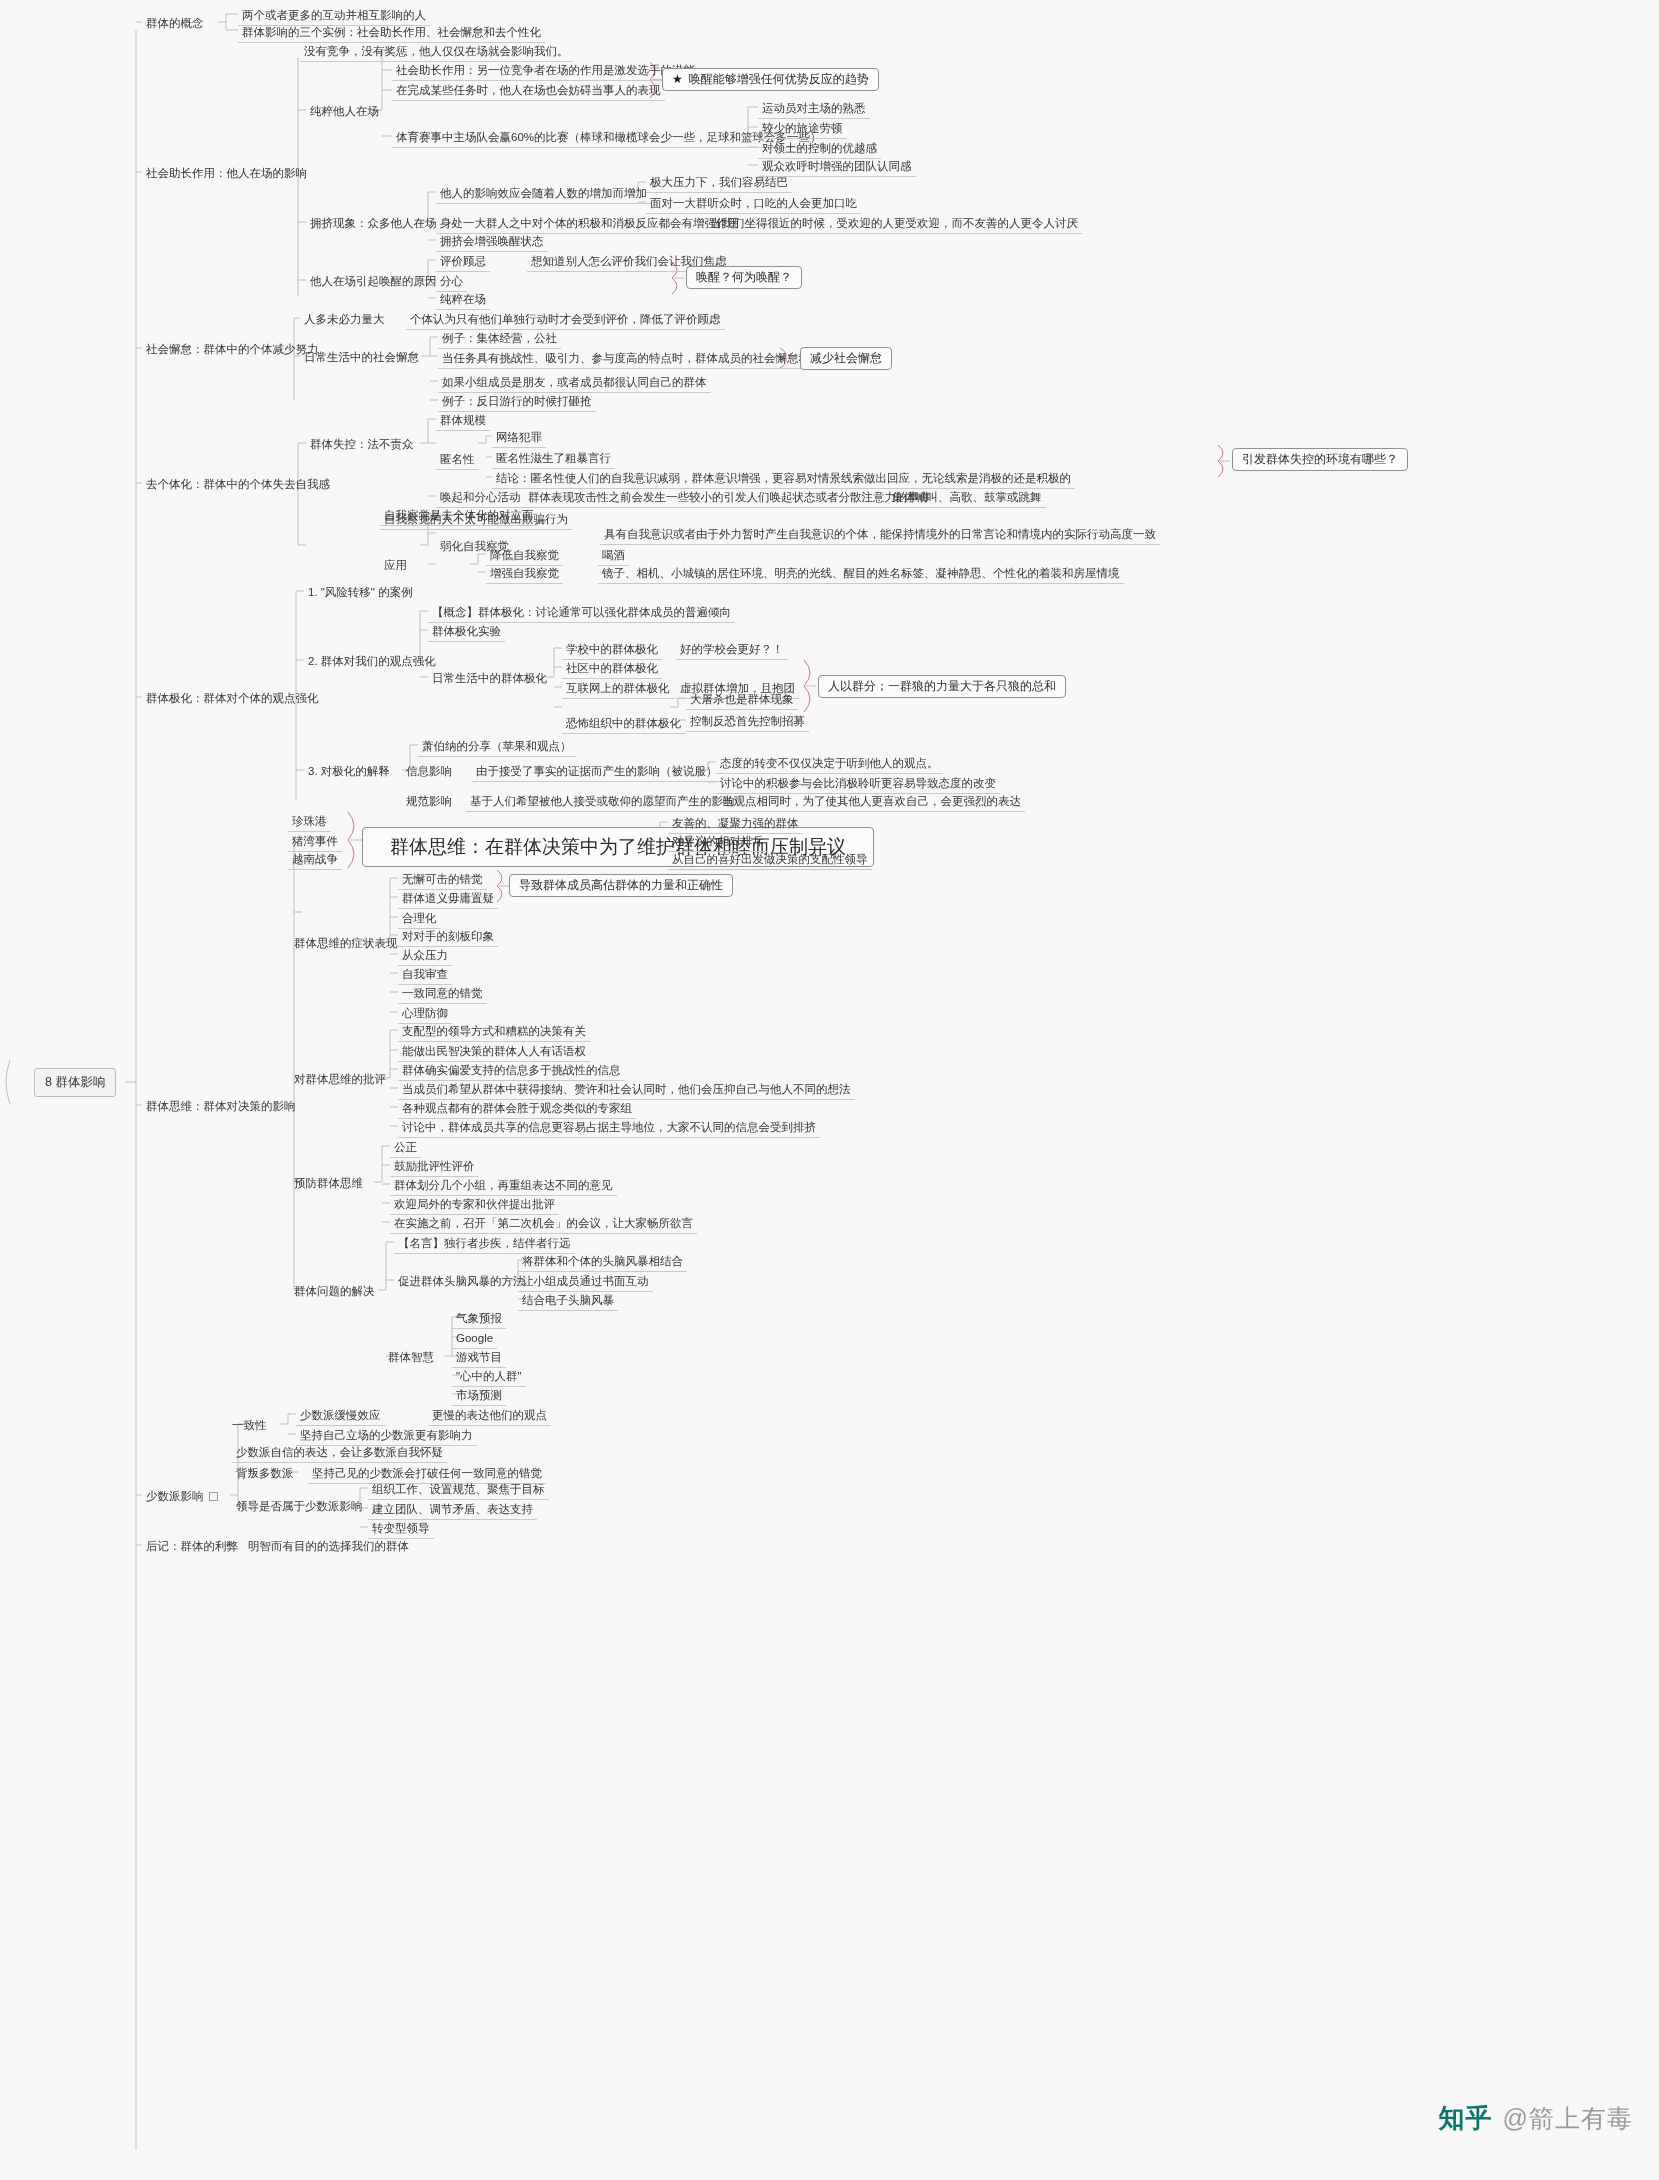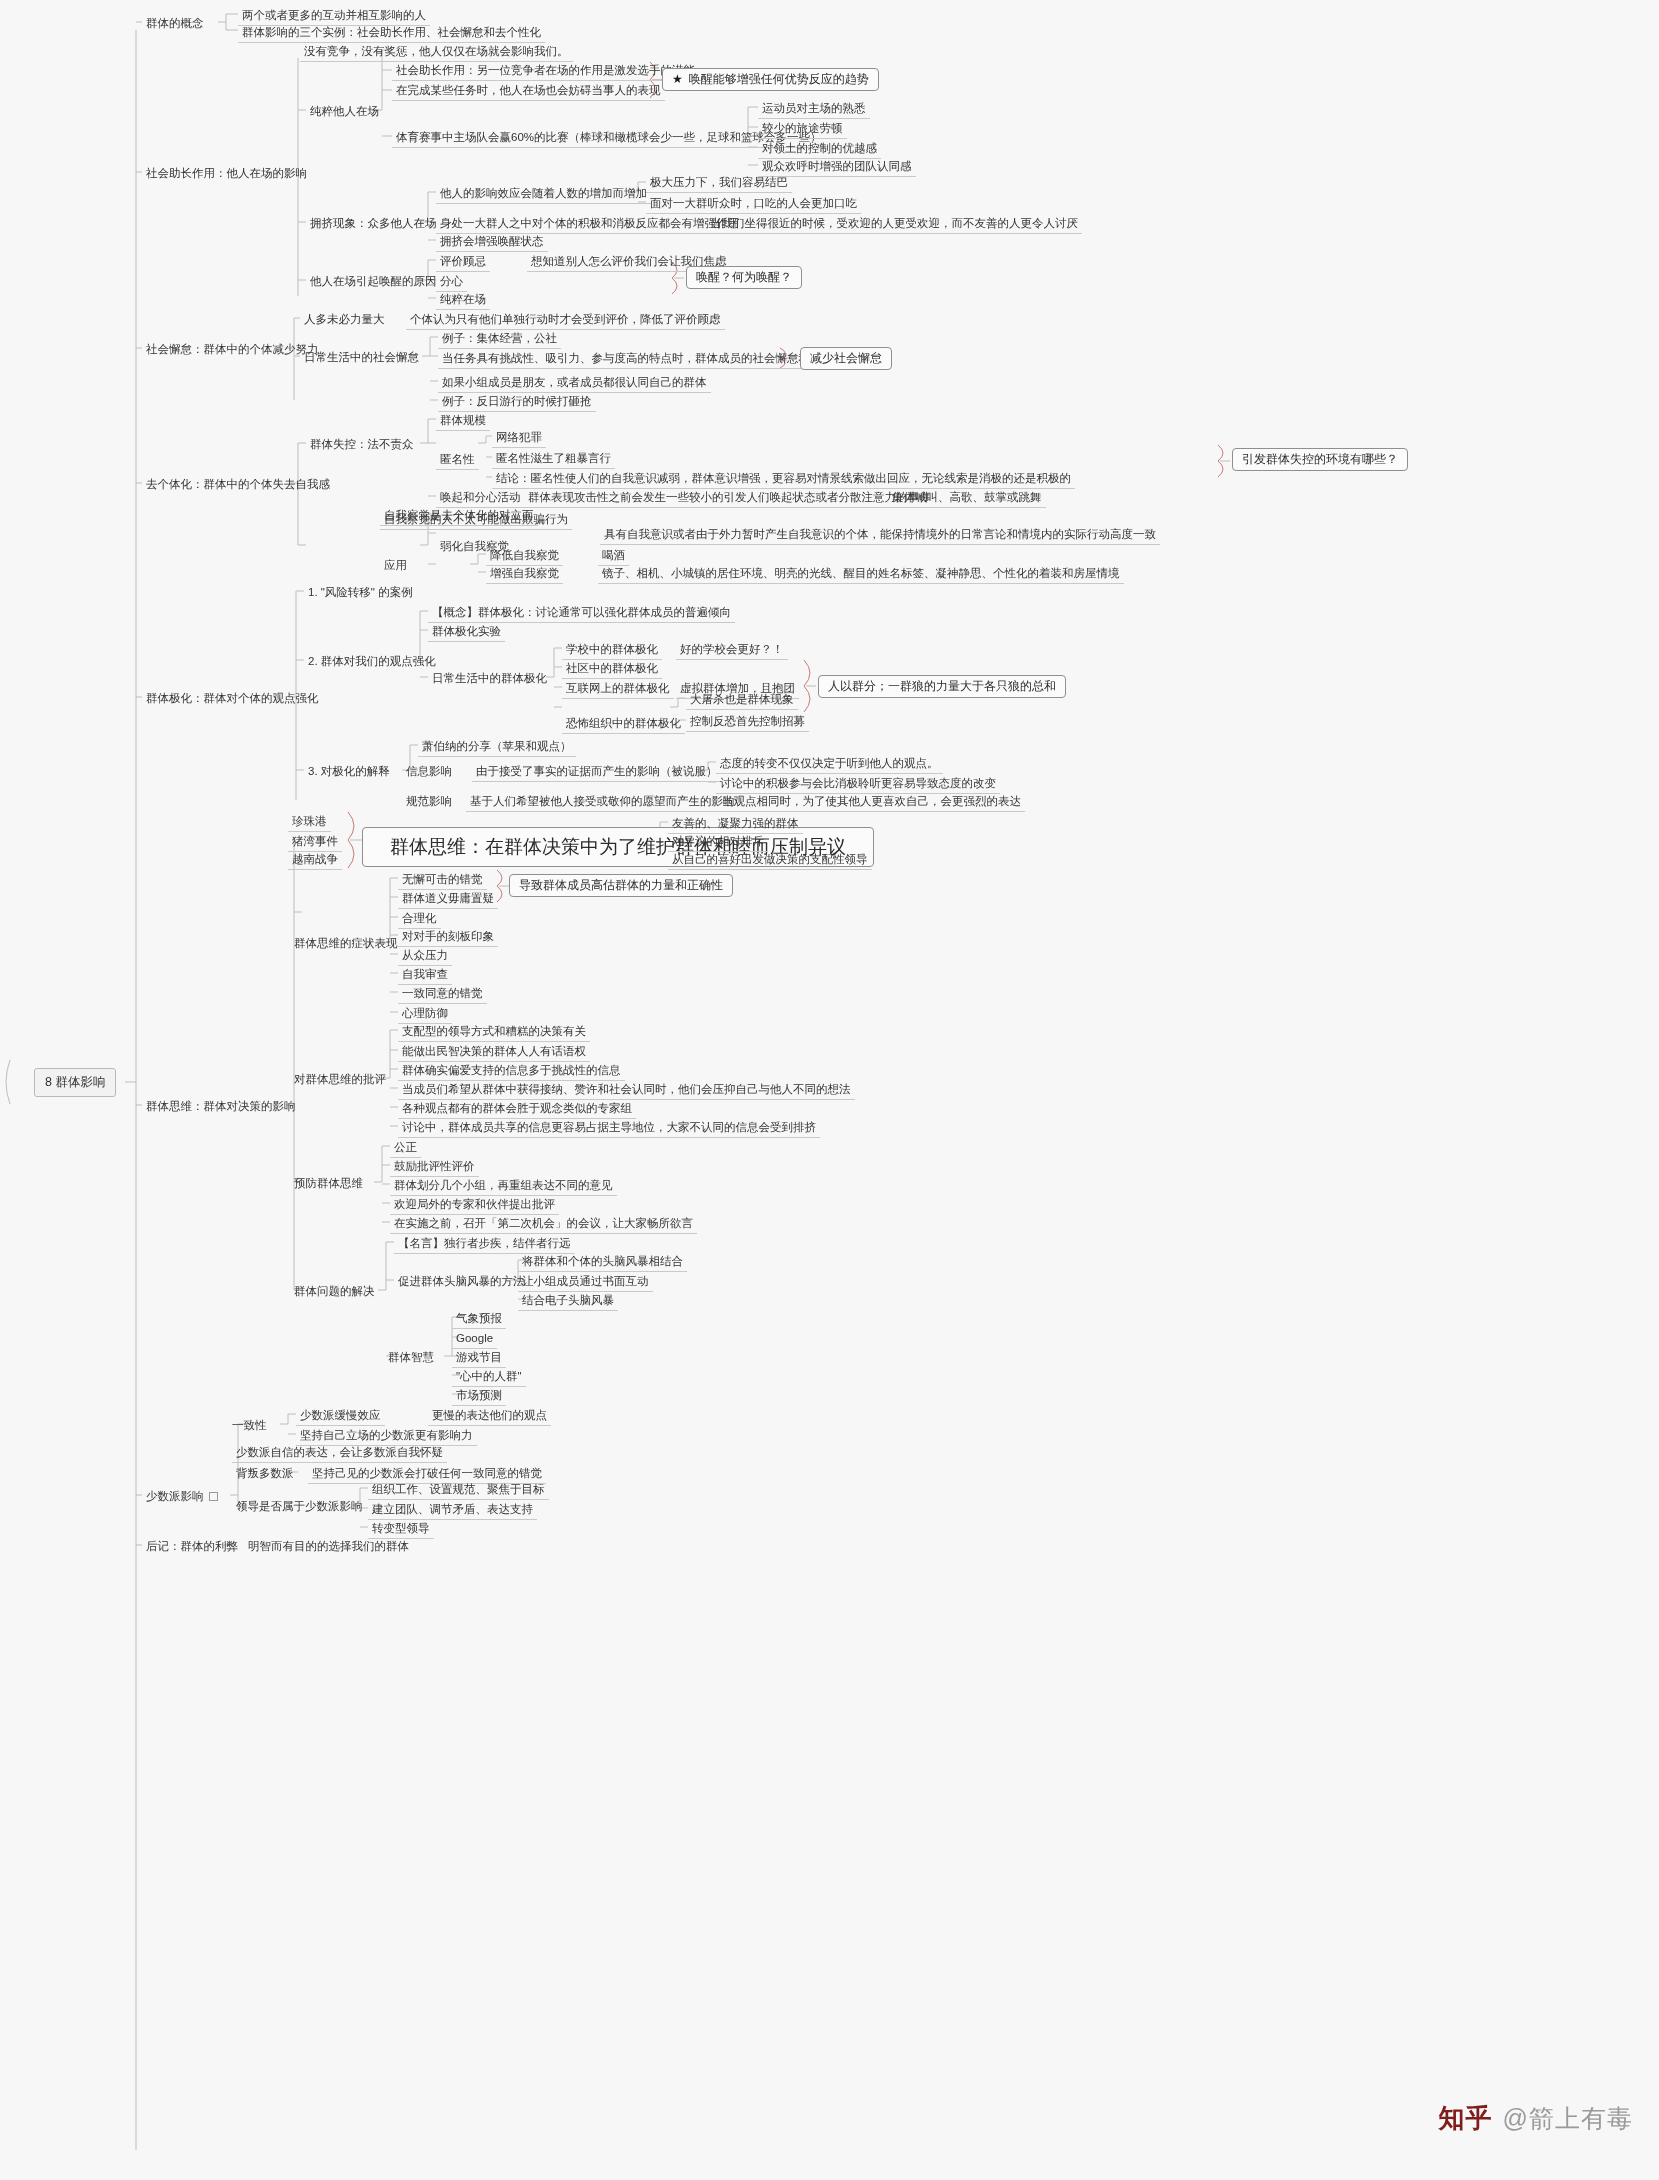--- a/index.html
+++ b/index.html
@@ -70,21 +70,21 @@
     bottom: 44px;
     display: flex;
     align-items: center;
     gap: 10px;
     color: #9a9a9a;
     font-size: 25px;
     letter-spacing: 1px;
   }
   .wm .zh-logo {
     font-size: 26px;
-    color: #7f1d1d;
+    color: #0f766e;
     font-weight: bold;
   }
   .wm .at { font-size: 25px; }
 
   .badge-sq {
     display: inline-block;
     width: 9px; height: 9px;
     border: 1px solid #9a9a9a;
     margin-left: 5px;
     vertical-align: middle;

